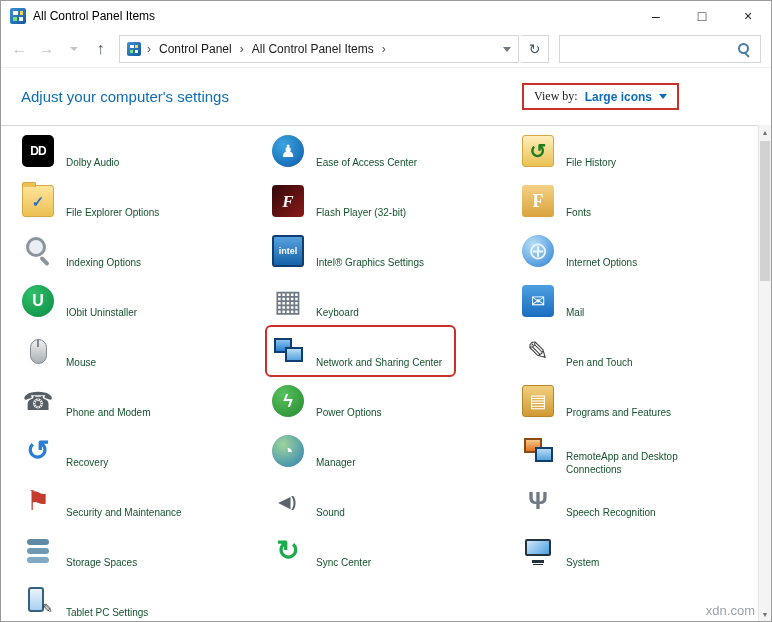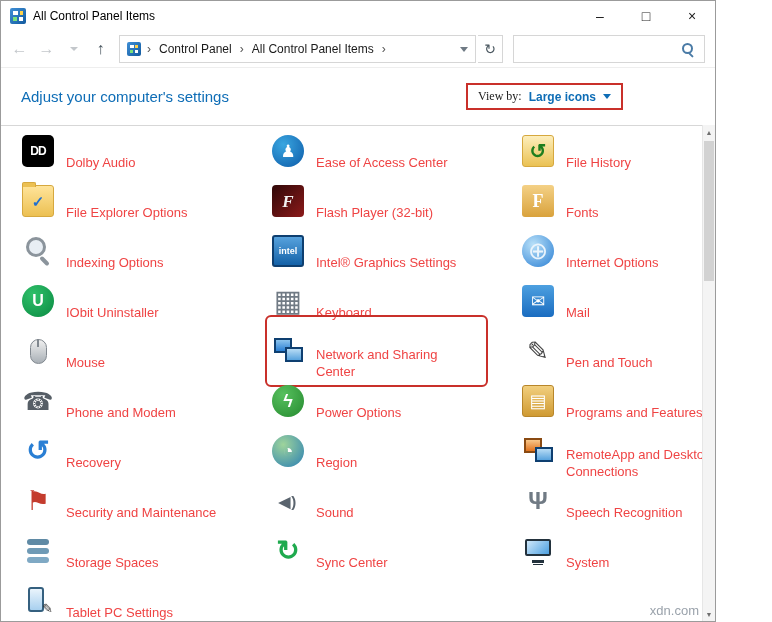--- a/index.html
+++ b/index.html
@@ -1,17 +1,17 @@
 <!DOCTYPE html>
 <html><head>
 <meta charset="utf-8">
 <style>
   html,body{margin:0;padding:0;background:#fff;}
   body{font-family:"Liberation Sans",sans-serif;-webkit-font-smoothing:antialiased;}
-  .window{position:relative;width:716px;height:622px;background:#fff;border:1px solid #9b9b9b;box-sizing:border-box;overflow:hidden;}
+  .window{position:relative;width:772px;height:622px;background:#fff;border:1px solid #9b9b9b;box-sizing:border-box;overflow:hidden;}
 
   
   .titlebar{height:30px;display:flex;align-items:center;padding-left:9px;position:relative;}
   .app-icon{width:16px;height:16px;border-radius:2px;background:linear-gradient(135deg,#3f8fd6,#135a9e);position:relative;flex:0 0 16px;}
   .app-icon::after{content:"";position:absolute;inset:3px;
     background:linear-gradient(#fff,#fff) 0 0/5px 4px no-repeat,
     linear-gradient(#ffd24a,#ffd24a) 7px 0/3px 4px no-repeat,
     linear-gradient(#7be07b,#7be07b) 0 6px/4px 4px no-repeat,
     linear-gradient(#fff,#fff) 6px 6px/4px 4px no-repeat;}
   .title-text{font-size:12px;color:#000;margin-left:7px;}
@@ -47,21 +47,21 @@
   .view-by{display:flex;align-items:center;gap:7px;border:2px solid #c9302a;padding:4px 10px;cursor:pointer;background:#fff;}
   .view-by-label{font-size:12px;color:#1a1a1a;font-family:Liberation Serif, serif;}
   .view-by-value{font-size:12px;color:#0e6db6;font-weight:bold;}
   .caret-down{width:0;height:0;border-left:4px solid transparent;border-right:4px solid transparent;border-top:5px solid #0e6db6;}
   .divider{border-top:1px solid #d7d7d7;}
 
   
   .grid{display:grid;grid-template-columns:250px 250px 250px;grid-auto-rows:50px;align-items:center;padding-left:18px;}
   .tile{display:flex;align-items:center;gap:12px;padding:3px 10px 3px 3px;width:fit-content;cursor:pointer;border-radius:2px;}
   .tile.highlighted{outline:2px solid #c9302a;outline-offset:2px;}
-  .tile-label{font-size:13px;color:#ef4444;line-height:1.25;max-width:158px;margin-top:25px;}
+  .tile-label{font-size:10px;color:#14532d;line-height:1.25;max-width:158px;margin-top:25px;}
   .tile-icon{width:32px;height:32px;flex:0 0 32px;position:relative;display:flex;align-items:center;justify-content:center;line-height:1;}
 
   
   .ic-dolby-audio{background:#000;border-radius:5px;}
   .ic-dolby-audio::after{content:"DD";color:#fff;font-weight:bold;font-size:12px;letter-spacing:-1px;}
   .ic-ease-of-access-center{background:radial-gradient(circle at 35% 30%,#3aa6e0,#0c5aa8);border-radius:50%;}
   .ic-ease-of-access-center::after{content:"♟";color:#fff;font-size:17px;}
   .ic-file-explorer-options{background:linear-gradient(180deg,#ffe49a,#ecc052);border:1px solid #d6a83e;border-radius:2px 3px 3px 3px;box-sizing:border-box;}
   .ic-file-explorer-options::before{content:"";position:absolute;top:-4px;left:-1px;width:12px;height:4px;background:#ecc052;border:1px solid #d6a83e;border-bottom:none;border-radius:2px 2px 0 0;}
   .ic-file-explorer-options::after{content:"✓";color:#1f6fd0;font-weight:bold;font-size:15px;}
@@ -267,21 +267,21 @@
     </div>
 
 
     <div class="tile">
       <span class="tile-icon ic-recovery"></span>
       <span class="tile-label">Recovery</span>
     </div>
 
     <div class="tile">
       <span class="tile-icon ic-region"></span>
-      <span class="tile-label">Region</span>
+      <span class="tile-label">Manager</span>
     </div>
 
     <div class="tile">
       <span class="tile-icon ic-remoteapp-desktop-connections"></span>
       <span class="tile-label">RemoteApp and Desktop Connections</span>
     </div>
 
     <div class="tile">
       <span class="tile-icon ic-security-and-maintenance"></span>
       <span class="tile-label">Security and Maintenance</span>

